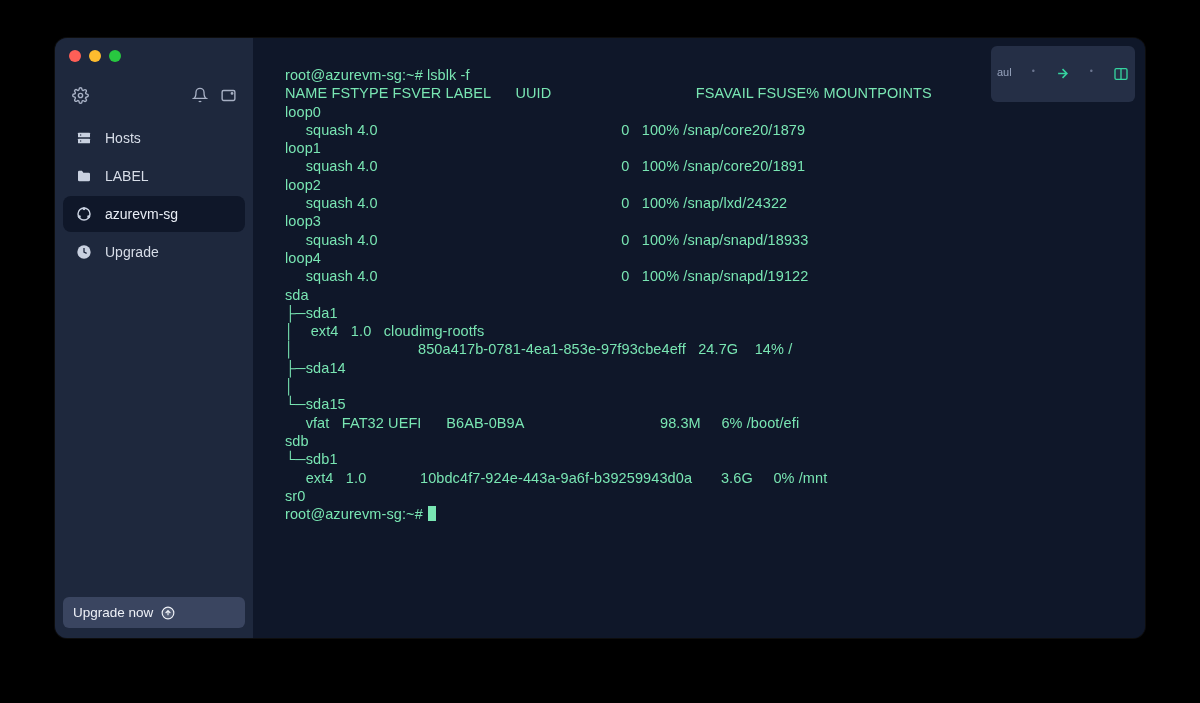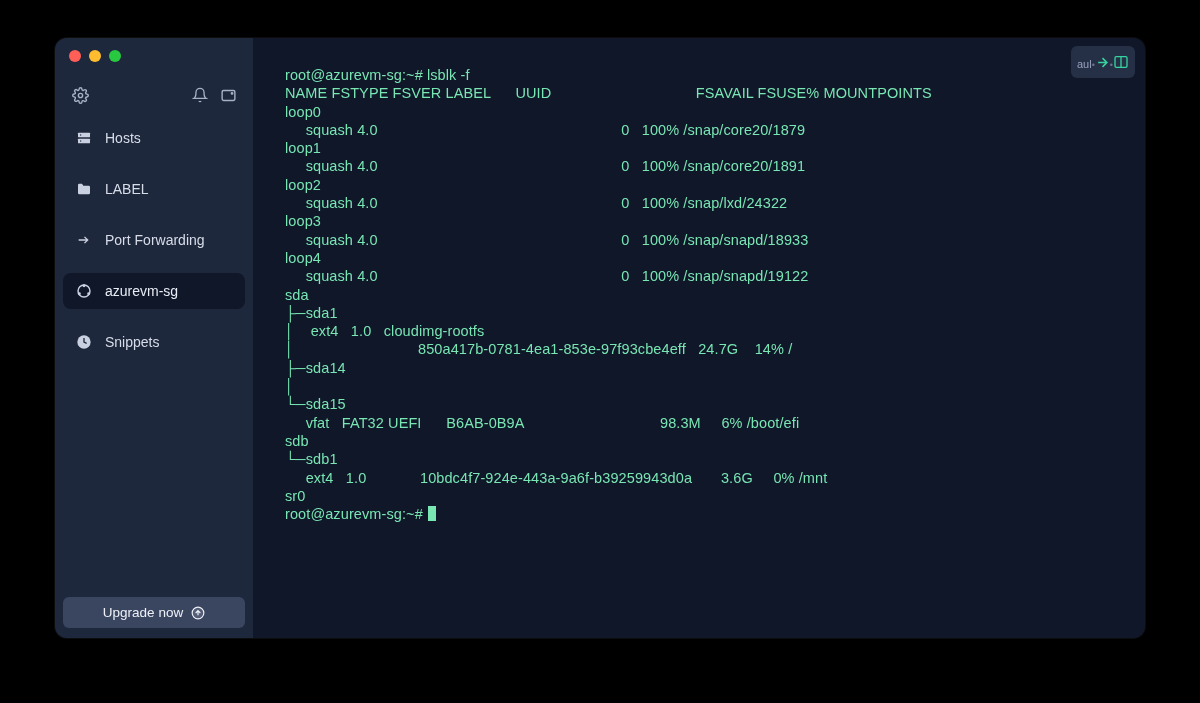--- a/index.html
+++ b/index.html
@@ -27,21 +27,21 @@
   .traffic .yellow { background: #febc2e; }
   .traffic .green { background: #28c840; }
   .top-icons {
     display: flex;
     align-items: center;
     gap: 10px;
     padding: 18px 16px 12px;
   }
   .top-icons .spacer { flex: 1; }
   .icon-btn { color: #a7b0c4; width: 18px; height: 18px; display:flex; align-items:center; justify-content:center; cursor:pointer; }
-  .nav { padding: 4px 8px; display:flex; flex-direction:column; gap:15px;text-align:center; }
+  .nav { padding: 4px 8px; display:flex; flex-direction:column; gap:2px;text-align:center; }
   .nav-item {
     display: flex; align-items: center; gap: 12px;
     padding: 10px 12px;
     color: #d7dde8;
     font-size: 14px;
     border-radius: 8px;
     cursor: pointer;
   }
   .nav-item .ico { width: 18px; display:flex; justify-content:center; color:#c9d1e0; }
   .nav-item.active {
@@ -50,36 +50,36 @@
   }
   .upgrade {
     position: absolute;
     left: 8px; right: 8px; bottom: 10px;
     background: #3a4560;
     color: #eef1f7;
     text-align: center;
     padding: 8px 10px;
     border-radius: 6px;
     font-size: 13.5px;
-    display:flex; align-items:center; justify-content:center; gap:8px;
+    display:flex; align-items:center; gap:8px;
     cursor:pointer;
   }
   .main {
     flex: 1;
     background: #0f1729;
     position: relative;
     display: flex;
     flex-direction: column;
   }
   .titlebar-right {
     position: absolute;
     top: 8px; right: 10px;
-    display: flex; align-items: flex-end; gap: 0;
+    display: flex; align-items: flex-start; gap: 20px;
     background: rgba(60,72,100,0.5);
-    padding: 8px 6px;
+    padding: 20px 6px;
     border-radius: 6px;
     color: #96a2bc;
     font-size: 11px;
   }
   .titlebar-right .share { color:#35d49f; }
   .titlebar-right .dot { color:#6b7590; font-size:9px; }
   .term {
     font-family: Liberation Sans, sans-serif;
     font-size: 14.5px;
     line-height: 18.3px;
@@ -144,47 +144,39 @@
           <span>Hosts</span>
         </div>
         <div class="nav-item">
           <span class="ico">
             <svg width="16" height="16" viewBox="0 0 24 24" fill="currentColor">
               <path d="M3 6a2 2 0 0 1 2-2h4l2 3h8a2 2 0 0 1 2 2v9a2 2 0 0 1-2 2H5a2 2 0 0 1-2-2z"></path>
             </svg>
           </span>
           <span>LABEL</span>
         </div>
-        <div class="nav-item">
-          <span class="ico">
-            <svg width="16" height="16" viewBox="0 0 24 24" fill="currentColor">
-              <path d="M4 11h11l-3-3 1.4-1.4L19 12l-5.6 5.4L12 16l3-3H4z"></path>
-            </svg>
-          </span>
-          <span>Port Forwarding</span>
-        </div>
         <div class="nav-item active">
           <span class="ico">
             <svg width="16" height="16" viewBox="0 0 24 24" fill="currentColor">
               <circle cx="12" cy="12" r="9" fill="none" stroke="currentColor" stroke-width="2.2"></circle>
               <circle cx="12" cy="4" r="2.2"></circle>
               <circle cx="19" cy="16" r="2.2"></circle>
               <circle cx="5" cy="16" r="2.2"></circle>
             </svg>
           </span>
           <span>azurevm-sg</span>
         </div>
         <div class="nav-item">
           <span class="ico">
             <svg width="16" height="16" viewBox="0 0 24 24" fill="currentColor">
               <circle cx="12" cy="12" r="10"></circle>
               <path d="M12 6v6l4 2" stroke="#1e283d" stroke-width="2" fill="none"></path>
             </svg>
           </span>
-          <span>Snippets</span>
+          <span>Upgrade</span>
         </div>
       </div>
 
     <div class="upgrade">
       <span>Upgrade now</span>
       <svg width="14" height="14" viewBox="0 0 24 24" fill="none" stroke="#eef1f7" stroke-width="2">
           <circle cx="12" cy="12" r="10" fill="#eef1f7" fill-opacity="0.15"></circle>
           <path d="M12 16V8M8 12l4-4 4 4"></path>
         </svg>
     </div>

